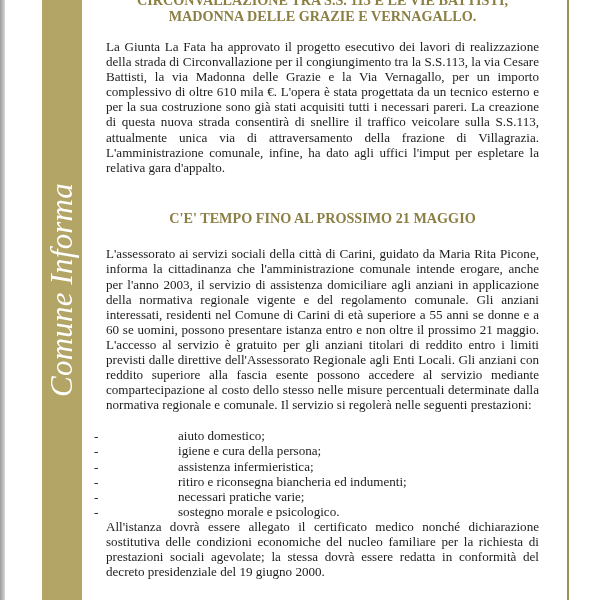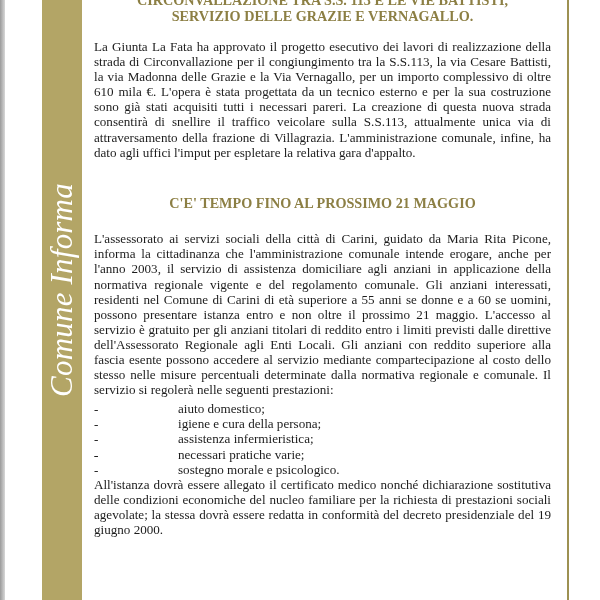--- a/index.html
+++ b/index.html
@@ -41,21 +41,21 @@
     font-weight: bold;
     font-size: 14.2px;
     line-height: 15.5px;
     margin: 0;
   }
   .headline .line { display: block; }
   .para {
     font-size: 13.1px;
     line-height: 15.1px;
     text-align: justify;
-    margin: 4px;
+    margin: 16px;
   }
   .p1 { margin-top: 15px; }
   .h2 { margin-top: 36px; }
   .p2 { margin-top: 20px; }
   .bullets { list-style: none; margin: 0; padding: 0; font-size: 13.1px; line-height: 15.1px; }
   .bullets li { position: relative; padding-left: 88px; }
   .bullets .dash { position: absolute; left: 4px; top: 0; }
   .para.tight { margin-top: 0; }
 </style>
 </head>
@@ -66,35 +66,35 @@
 <div class="gold-stripe">
 </div>
 <div class="stripe-text">Comune Informa</div>
 
 <div class="right-rule"></div>
 
 <div class="content">
 
   <h2 class="headline">
     <span class="line">CIRCONVALLAZIONE TRA S.S. 113 E LE VIE BATTISTI,</span>
-    <span class="line">SERVIZIO DELLE GRAZIE E VERNAGALLO.</span>
+    <span class="line">MADONNA DELLE GRAZIE E VERNAGALLO.</span>
   </h2>
 
   <p class="para p1">La Giunta La Fata ha approvato il progetto esecutivo dei lavori di realizzazione della strada di Circonvallazione per il congiungimento tra la S.S.113, la via Cesare Battisti, la via Madonna delle Grazie e la Via Vernagallo, per un importo complessivo di oltre 610 mila €. L'opera è stata progettata da un tecnico esterno e per la sua costruzione sono già stati acquisiti tutti i necessari pareri. La creazione di questa nuova strada consentirà di snellire il traffico veicolare sulla S.S.113, attualmente unica via di attraversamento della frazione di Villagrazia.    L'amministrazione comunale, infine, ha dato agli uffici l'imput per espletare la relativa gara d'appalto.</p>
 
   <h2 class="headline h2">
     <span class="line">C'E' TEMPO FINO AL PROSSIMO 21 MAGGIO</span>
   </h2>
 
   <p class="para p2">L'assessorato ai servizi sociali della città di Carini, guidato da Maria Rita Picone, informa la cittadinanza che l'amministrazione comunale intende erogare, anche per l'anno 2003, il servizio di assistenza domiciliare agli anziani in applicazione della normativa regionale vigente e del regolamento comunale. Gli anziani interessati, residenti nel Comune di Carini di età superiore a 55 anni se donne e a 60 se uomini, possono presentare istanza entro e non oltre il prossimo 21 maggio. L'accesso al servizio è gratuito per gli anziani titolari di reddito entro i limiti previsti dalle direttive dell'Assessorato Regionale agli Enti Locali. Gli anziani con reddito superiore alla fascia esente possono accedere al servizio mediante compartecipazione al costo dello stesso nelle misure percentuali determinate dalla normativa regionale e comunale. Il servizio si regolerà nelle seguenti prestazioni:</p>
 
   <ul class="bullets">
     <li><span class="dash">-</span><span>aiuto domestico;</span></li>
     <li><span class="dash">-</span><span>igiene e cura della persona;</span></li>
     <li><span class="dash">-</span><span>assistenza infermieristica;</span></li>
-    <li><span class="dash">-</span></li>
+    <li><span class="dash">-</span><span>ritiro e riconsegna biancheria ed indumenti;</span></li>
     <li><span class="dash">-</span><span>necessari pratiche varie;</span></li>
     <li><span class="dash">-</span><span>sostegno morale e psicologico.</span></li>
   </ul>
 
   <p class="para tight">All'istanza dovrà essere allegato il certificato medico nonché dichiarazione sostitutiva delle condizioni economiche del nucleo familiare per la richiesta di prestazioni sociali agevolate; la stessa dovrà essere redatta in conformità del decreto presidenziale del 19 giugno 2000.</p>
 
 </div>
 
 </body></html>

